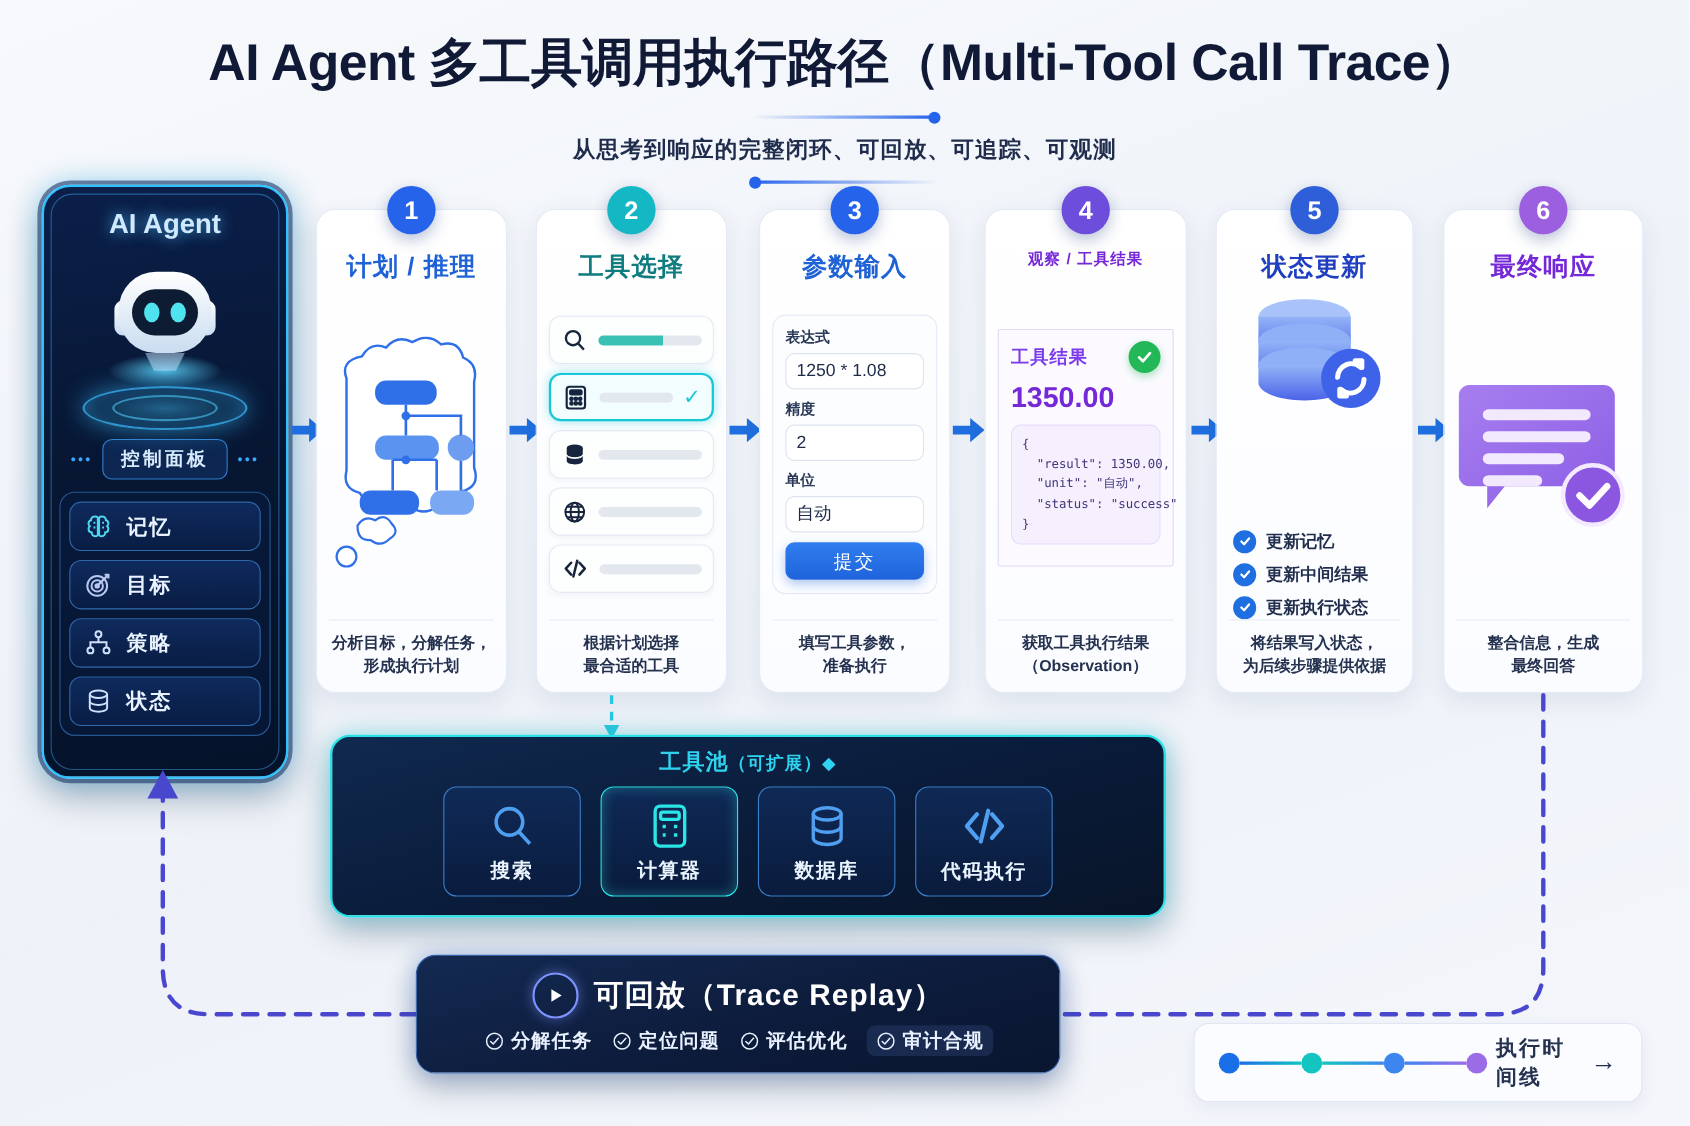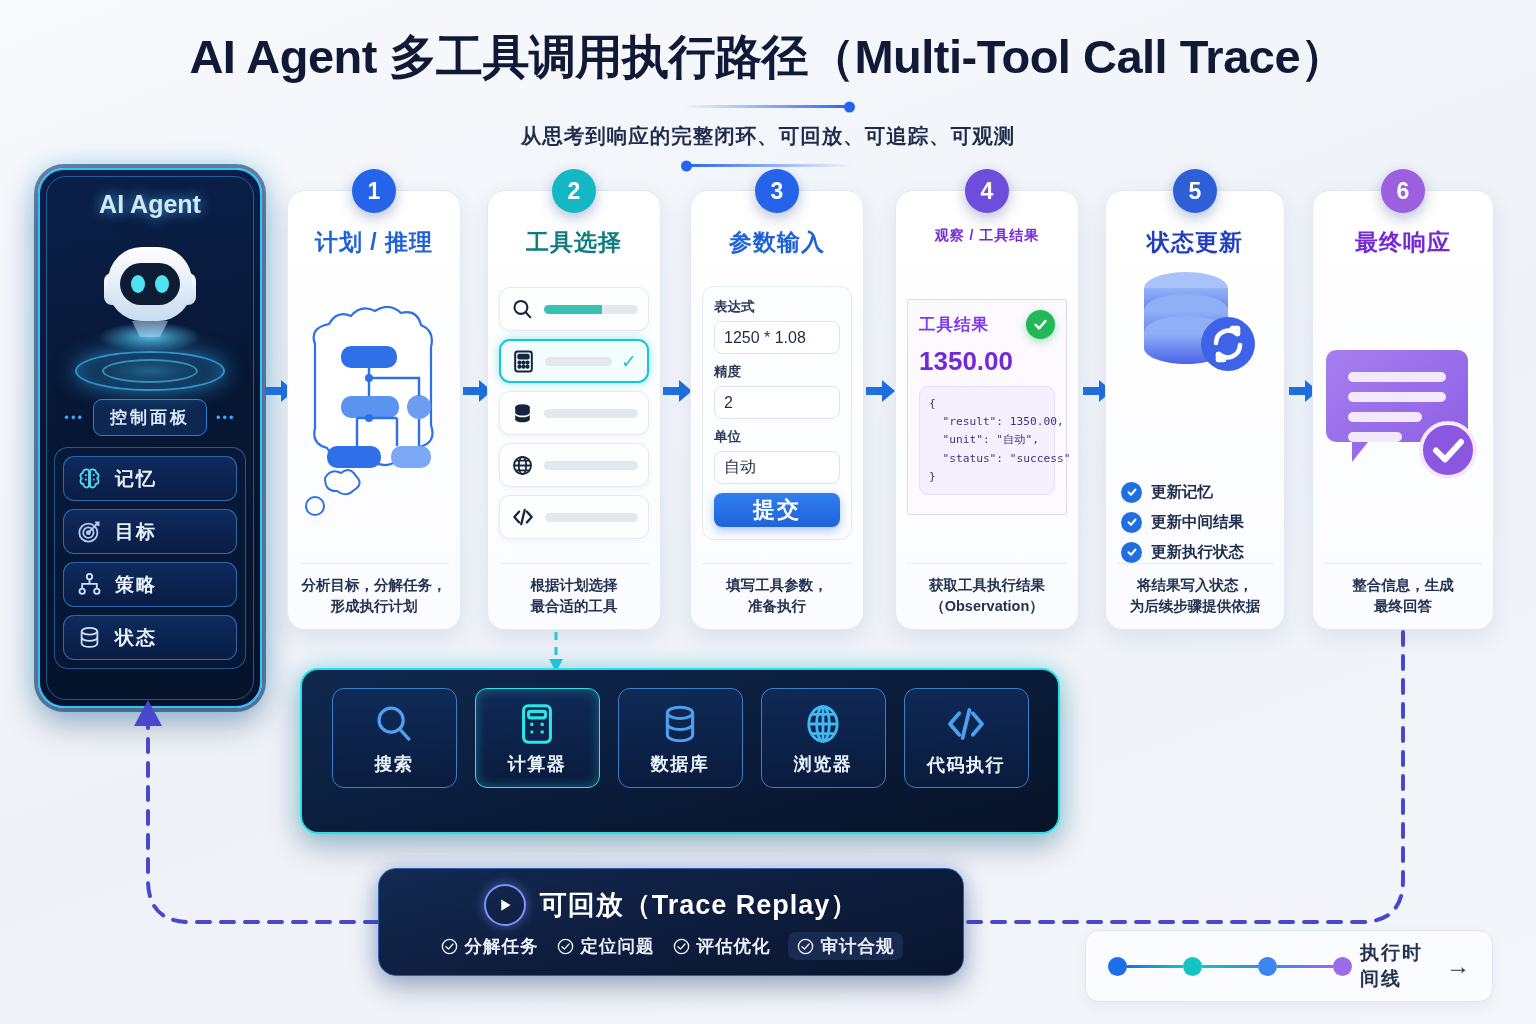--- a/index.html
+++ b/index.html
@@ -124,21 +124,21 @@
   
   .form { width: 100%; border: 1px solid #e4eaf4; border-radius: 12px; padding: 11px 11px 12px; background:#fcfdff; }
   .f-label { font-size: 13.5px; font-weight: 700; color: #2b3a58; margin-bottom: 5px; }
   .f-input {
     height: 33px; border: 1px solid #dde4f0; border-radius: 8px; background: #fff;
     display: flex; align-items: center; padding: 0 9px; font-size: 16px; color: #1d2b49;
     margin-bottom: 9px;
   }
   .f-btn {
     height: 34px; border-radius: 8px; background: linear-gradient(180deg,#2f7ef0,#1f63da);
-    color: #fff; font-size: 22px; font-weight: 700; letter-spacing: 2px;
+    color: #fff; font-size: 17px; font-weight: 400; letter-spacing: 2px;
     display: flex; align-items: center; justify-content: center;
     box-shadow: 0 4px 10px rgba(31,99,218,.35);
     text-align: right;
   }
 
   
   .result {
     width: 100%; border: 1px solid #e2d8f7; border-radius: 2px; background: #fcfaff;
     padding: 10px 11px 19px;
   }
@@ -546,20 +546,23 @@
     <path d="M556 632 V 660" stroke="#29c6de" stroke-width="3" stroke-dasharray="8 7" fill="none"></path>
     <path d="M549 659 L563 659 L556 672 Z" fill="#29c6de"></path>
 
     <path d="M378 922 H 190 Q 148 922 148 880 V 722" stroke="#4a47cf" stroke-width="4" stroke-dasharray="13 11" fill="none" stroke-linecap="round"></path>
     <path d="M134 726 L148 700 L162 726 Z" fill="#4a47cf"></path>
 
     <path d="M1403 632 V 880 Q 1403 922 1361 922 H 964" stroke="#4a47cf" stroke-width="4" stroke-dasharray="13 11" fill="none" stroke-linecap="round"></path>
   </svg>
 
   <div class="pool">
+    <div class="pool-title">
+      <span>工具池</span><span class="sub">（可扩展）</span><span class="sub">◆</span>
+    </div>
     <div class="pool-grid">
       <div class="pool-item">
         <svg width="46" height="46" viewBox="0 0 24 24" fill="none" stroke="#4f9ff0" stroke-width="1.7">
             <circle cx="10.5" cy="10" r="6.3"></circle>
             <path d="M15 14.7 20.2 20.4"></path>
           </svg>
         <span>搜索</span>
       </div>
       <div class="pool-item hl">
         <svg width="46" height="46" viewBox="0 0 24 24" fill="none" stroke="#2ae6e6" stroke-width="1.6">
@@ -569,28 +572,20 @@
         </svg>
         <span>计算器</span>
       </div>
       <div class="pool-item">
         <svg width="46" height="46" viewBox="0 0 24 24" fill="none" stroke="#4f9ff0" stroke-width="1.6">
           <ellipse cx="12" cy="6.2" rx="6.6" ry="2.9"></ellipse>
           <path d="M5.4 6.2v11.6c0 1.6 3 2.9 6.6 2.9s6.6-1.3 6.6-2.9V6.2"></path>
           <path d="M5.4 12c0 1.6 3 2.9 6.6 2.9s6.6-1.3 6.6-2.9"></path>
         </svg>
         <span>数据库</span>
-      </div>
-      <div class="pool-item">
-        <svg width="46" height="46" viewBox="0 0 24 24" fill="none" stroke="#3fb9f0" stroke-width="1.5">
-          <ellipse cx="12" cy="12" rx="7.4" ry="9"></ellipse>
-            <ellipse cx="12" cy="12" rx="3.3" ry="9"></ellipse>
-          <path d="M4.6 12h14.8M5.8 7h12.4M5.8 17h12.4M12 3v18"></path>
-        </svg>
-        <span>浏览器</span>
       </div>
       <div class="pool-item">
         <svg width="48" height="48" viewBox="0 0 24 24" fill="none" stroke="#4f9ff0" stroke-width="1.9" stroke-linecap="round" stroke-linejoin="round">
           <path d="M8.6 6.6 4 12l4.6 5.4M15.4 6.6 20 12l-4.6 5.4M13.7 5 10.3 19"></path>
         </svg>
         <span>代码执行</span>
       </div>
     </div>
   </div>
 

